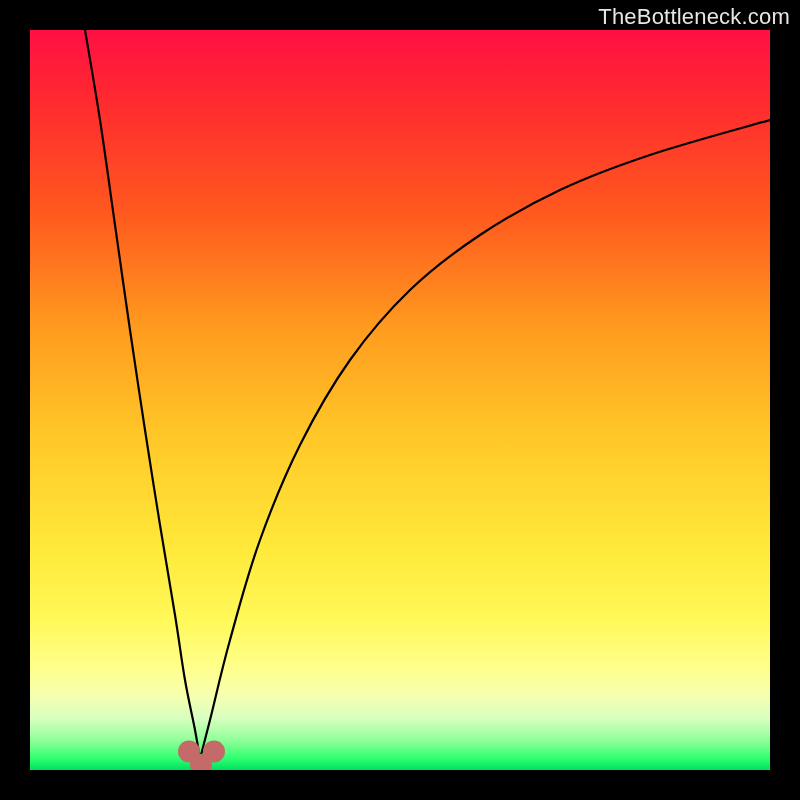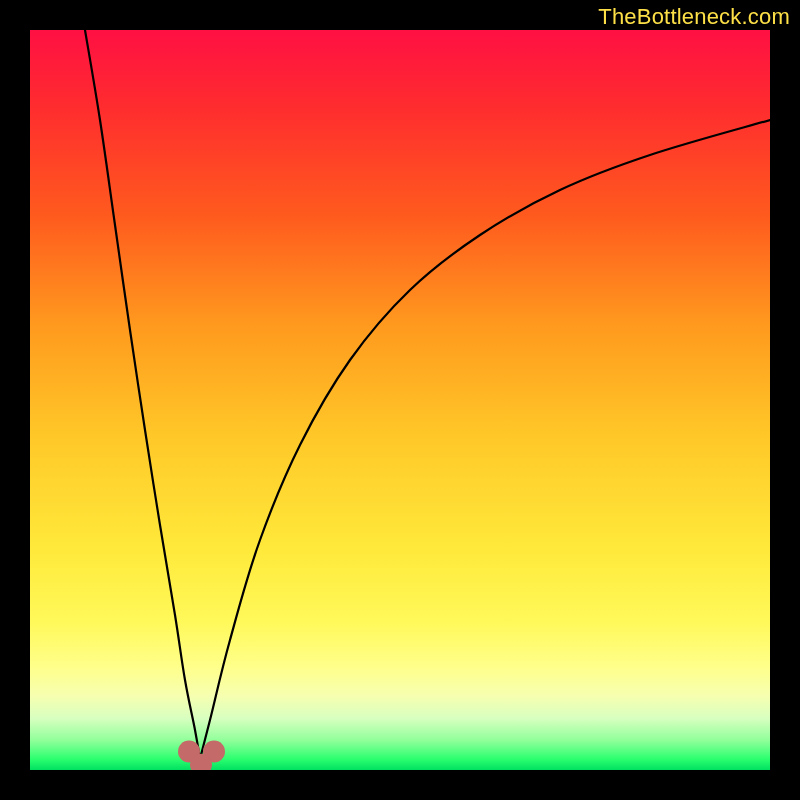--- a/index.html
+++ b/index.html
@@ -14,21 +14,21 @@
   .stage {
     position: relative;
     width: 800px;
     height: 800px;
     background: #000;
   }
   .watermark {
     position: absolute;
     top: 4px;
     right: 10px;
-    color: #fde047;
+    color: #e5e5e5;
     font-size: 22px;
     font-weight: 400;
     letter-spacing: 0.2px;
     z-index: 10;
     text-align: right;
   }
   .plot {
     position: absolute;
     left: 30px;
     top: 30px;

